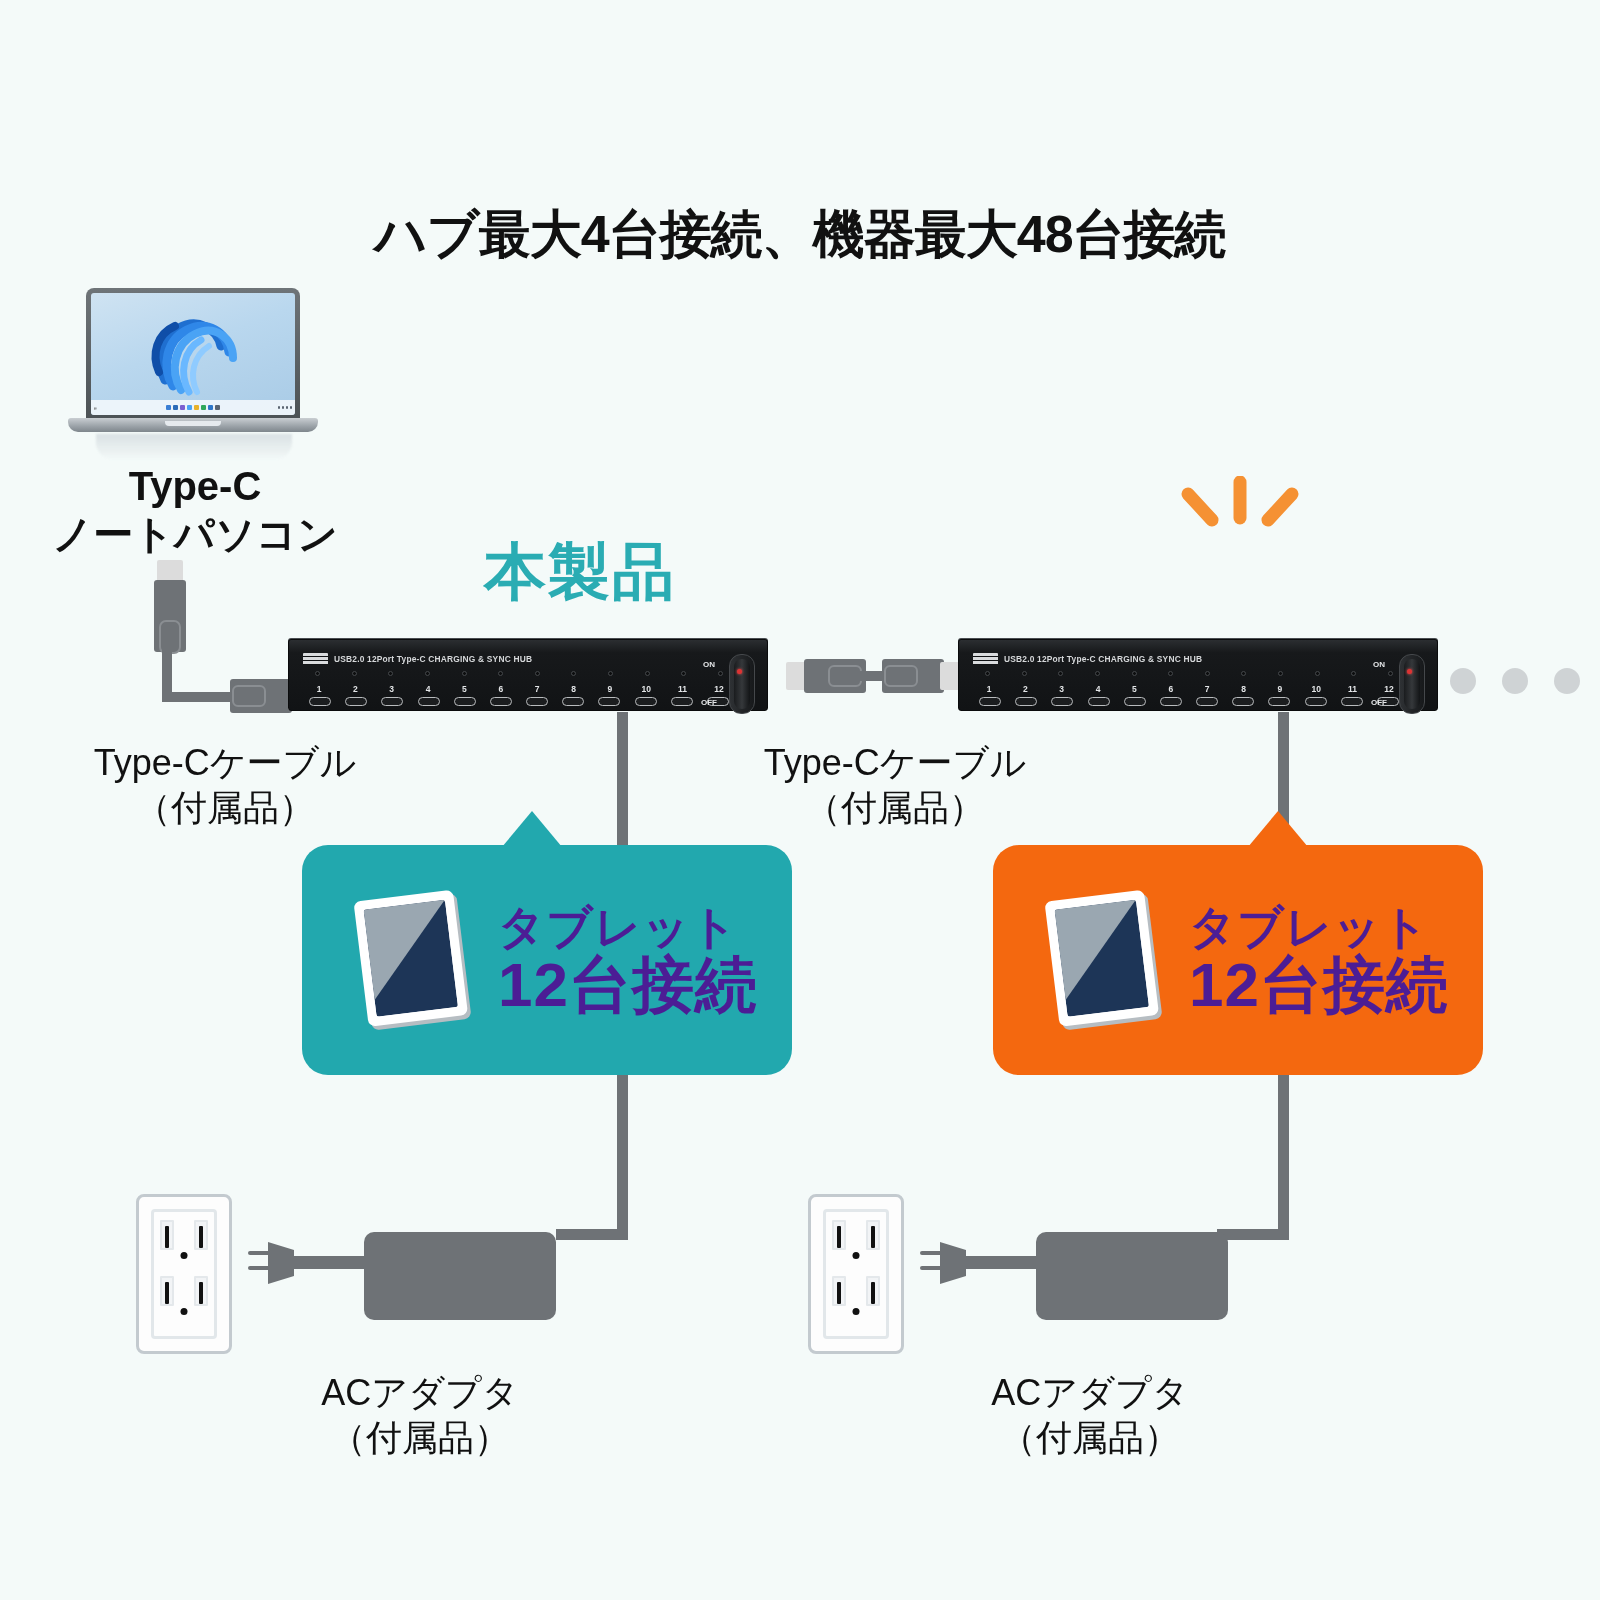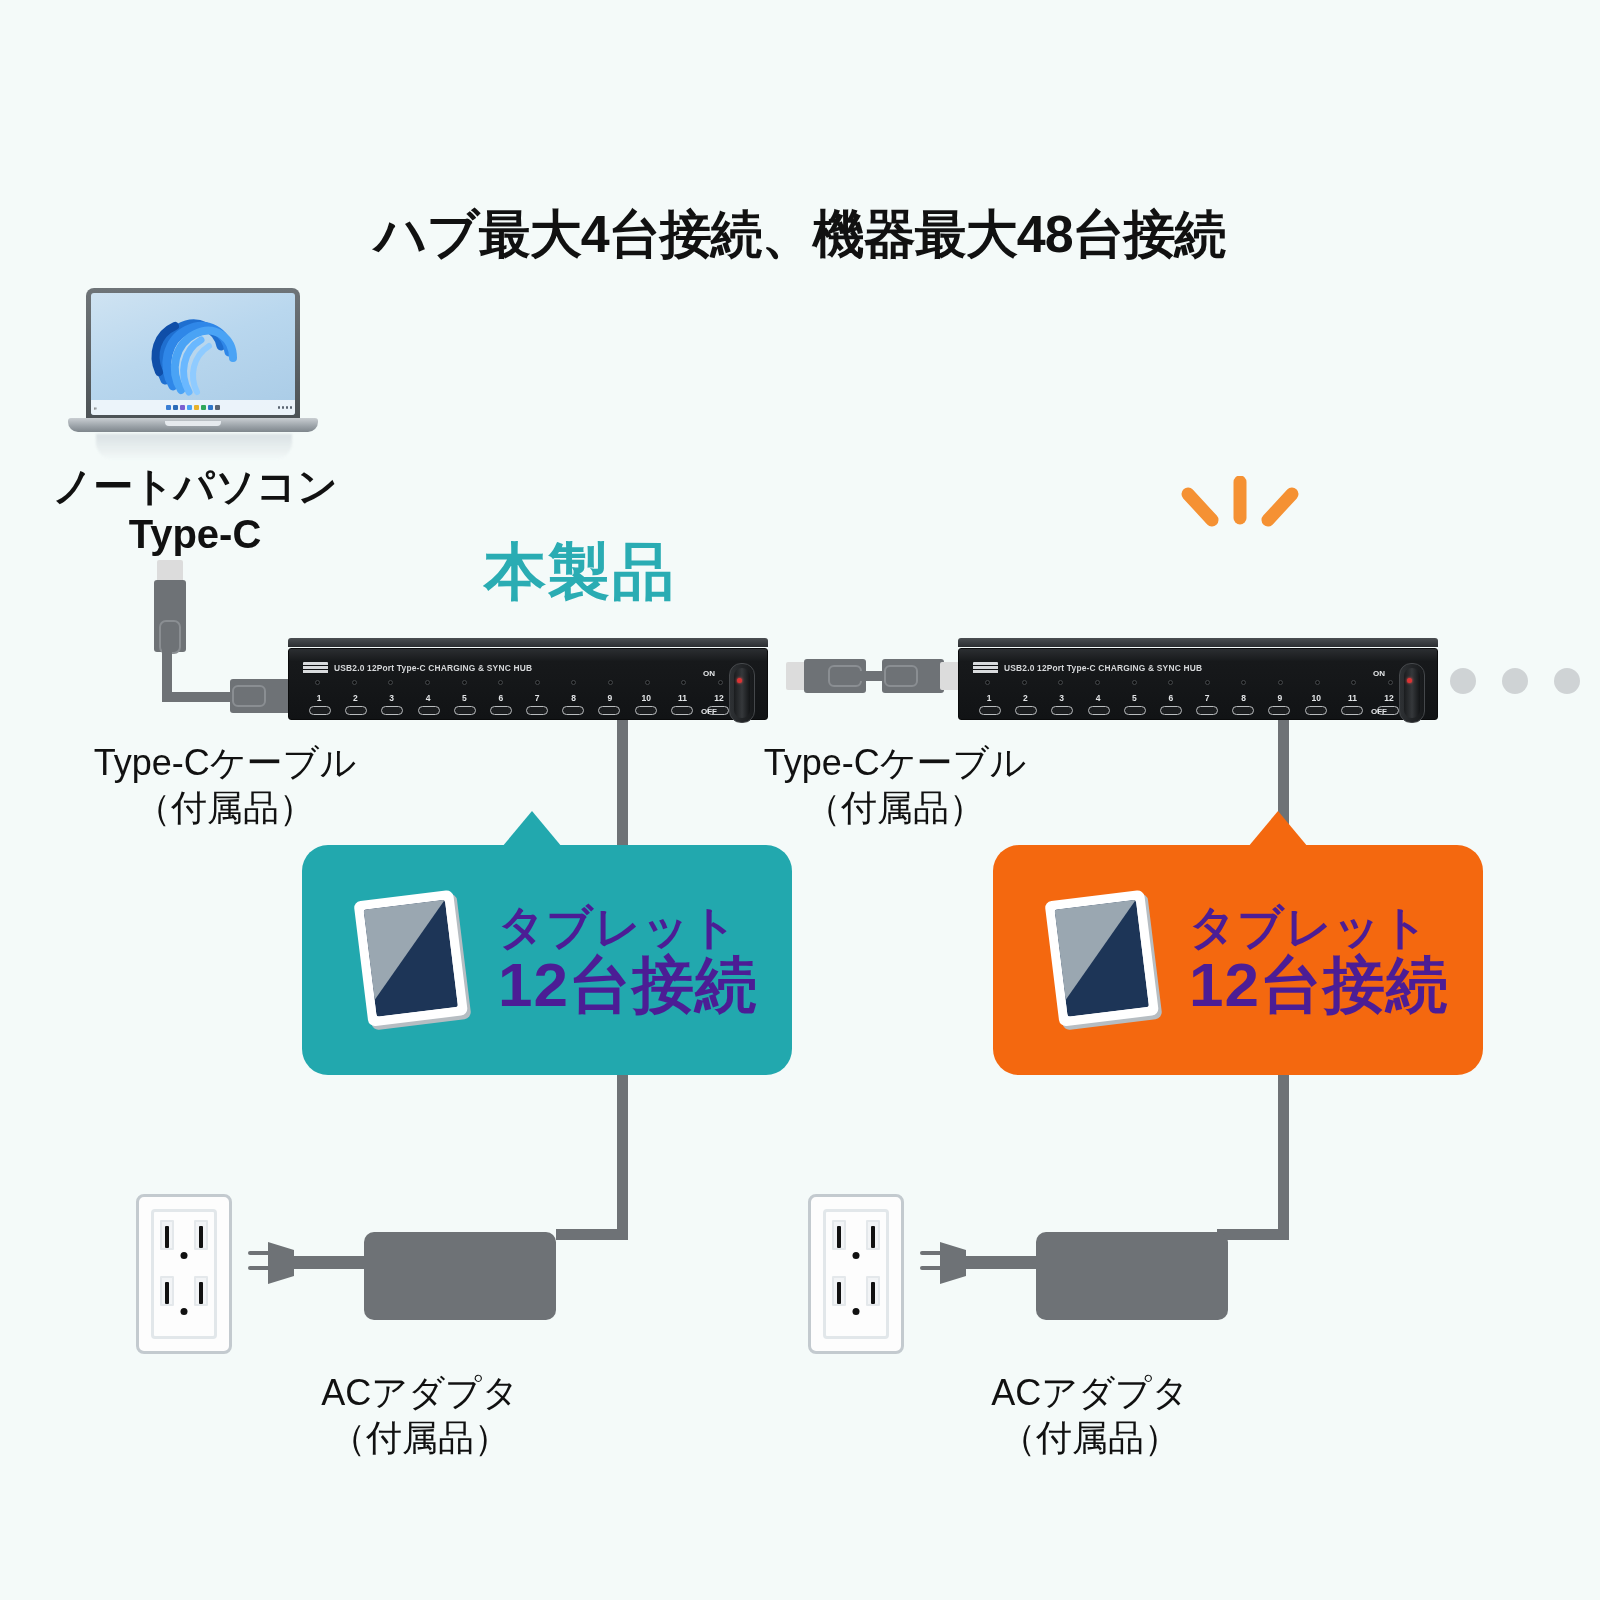--- a/index.html
+++ b/index.html
@@ -77,21 +77,21 @@
   }
   .badge-tsuika{
     left:1110px;top:530px;width:260px;text-align:center;
     font-size:62px;font-weight:bold;color:#111;letter-spacing:2px;
   }
   .burst{left:1150px;top:476px;width:180px;height:56px;}
 
   
   .hub{width:480px;height:80px;}
   .hub-body{
-    position:absolute;left:0;top:12px;width:480px;height:72px;
+    position:absolute;left:0;top:3px;width:480px;height:72px;
     background:linear-gradient(#2b2e31 0%,#17191b 18%,#111315 100%);
     border-radius:3px;border:1px solid #0a0b0c;box-sizing:border-box;padding-left:16px;
   }
   .hub-top{
     position:absolute;left:0;top:2px;width:480px;height:9px;
     background:linear-gradient(#4a4e52,#2b2e31);border-radius:3px 3px 0 0;
   }
   .brand{
     position:absolute;left:14px;top:13px;
     display:flex;align-items:center;gap:6px;
@@ -201,22 +201,22 @@
           </span>
         </div>
       </div>
     </div>
     <div class="base"></div>
     <div class="notch"></div>
     <div class="reflect"></div>
   </div>
 
   <div class="abs lbl lbl-laptop">
+    <div>Type-C</div>
     <div>ノートパソコン</div>
-    <div>Type-C</div>
   </div>
 
   <div class="abs" style="left:140px;top:560px;width:190px;height:140px;">
 
     <div class="conn-tip" style="left:17px;top:0;width:26px;height:22px;"></div>
     <div class="conn" style="left:14px;top:20px;width:32px;height:72px;"></div>
     <div class="conn-inner" style="left:19px;top:60px;width:22px;height:34px;border-radius:7px;"></div>
 
     <div class="wire" style="left:22px;top:88px;width:10px;height:54px;"></div>
     <div class="wire" style="left:22px;top:132px;width:74px;height:10px;"></div>

